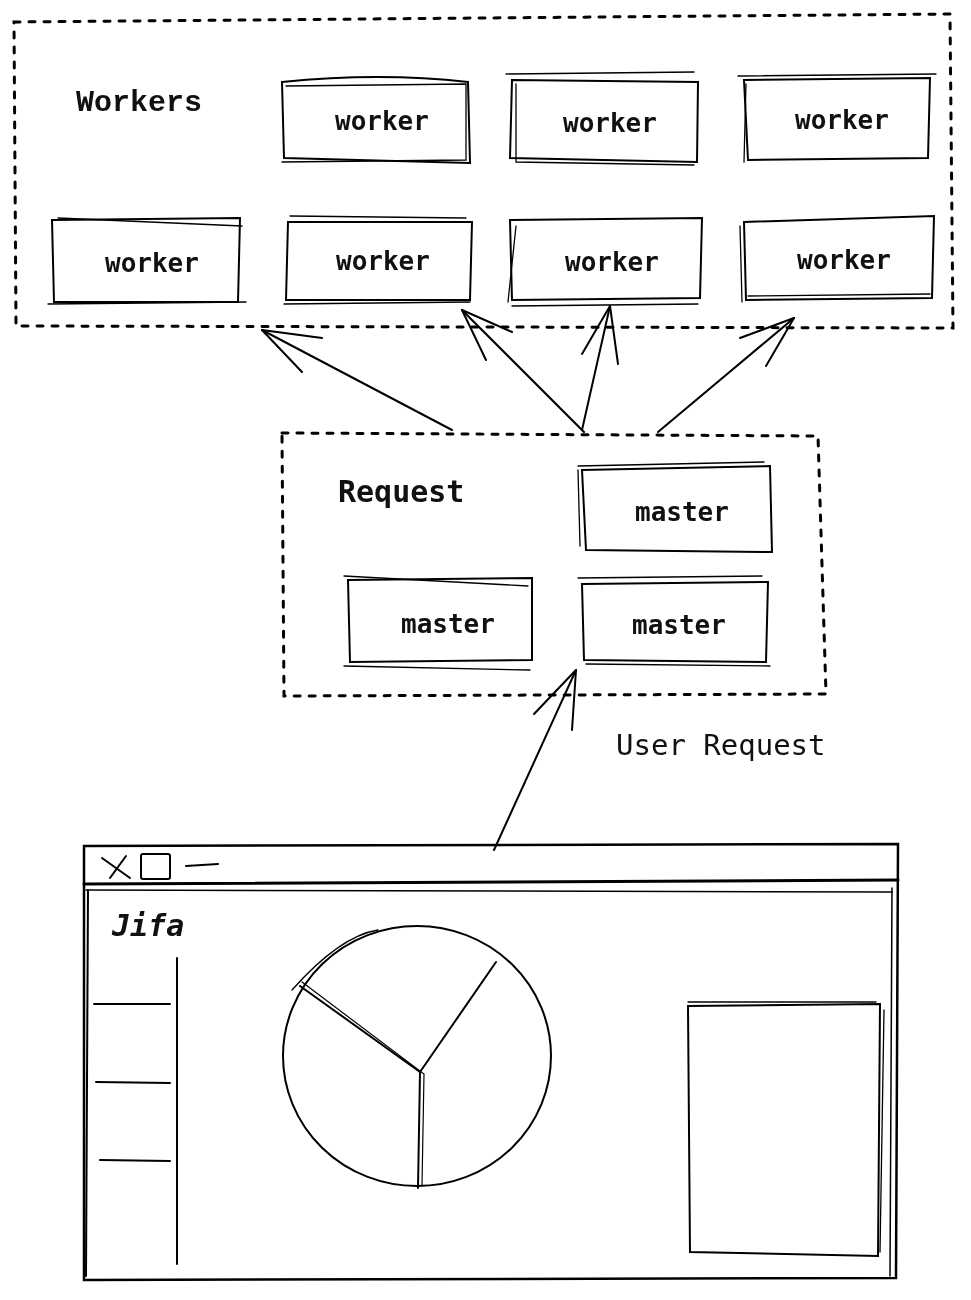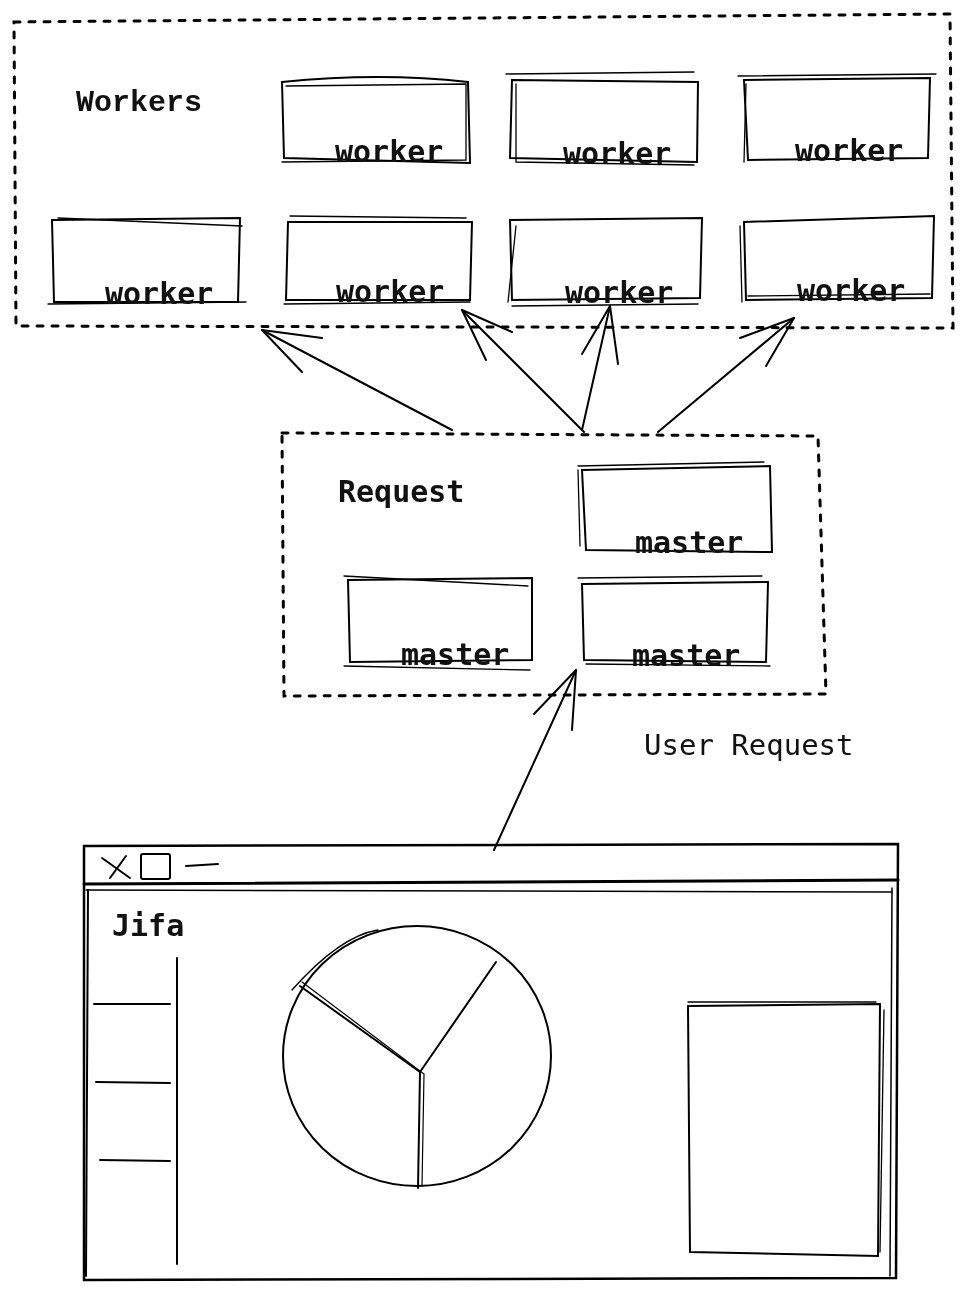--- a/index.html
+++ b/index.html
@@ -1,20 +1,20 @@
 <!DOCTYPE html>
 <html><head>
 <meta charset="utf-8">
 <style>
   html,body{margin:0;padding:0;background:#ffffff;}
   body{width:971px;height:1300px;position:relative;overflow:hidden;font-family:"DejaVu Sans Mono","Liberation Mono",monospace;color:#000;}
   svg.canvas{position:absolute;left:0;top:0;}
   .txt{position:absolute;white-space:nowrap;color:#111;}
   .group-title{font-size:30px;font-weight:bold;}
-  .node-label{font-size:30px;font-weight:bold;margin-top:28px;}
+  .node-label{font-size:26px;font-weight:bold;}
   .note{font-size:29px;}
 </style>
 </head>
 <body>
 
 <svg class="canvas" width="971" height="1300" viewBox="0 0 971 1300">
   <g fill="none" stroke="#000" stroke-linecap="round">
 
     <path d="M14 22 L950 14 L953 328 L16 326 Z" stroke-width="3" stroke-dasharray="6 9"></path>
 
@@ -141,15 +141,15 @@
 <div class="txt node-label" style="left:105px;top:248px;">worker</div>
 <div class="txt node-label" style="left:336px;top:246px;">worker</div>
 <div class="txt node-label" style="left:565px;top:247px;">worker</div>
 <div class="txt node-label" style="left:797px;top:245px;">worker</div>
 
 <div class="txt group-title" style="left:338px;top:474px;">Request</div>
 <div class="txt node-label" style="left:635px;top:497px;">master</div>
 <div class="txt node-label" style="left:401px;top:609px;">master</div>
 <div class="txt node-label" style="left:632px;top:610px;">master</div>
 
-<div class="txt note" style="left:644px;top:728px;">User Request</div>
+<div class="txt note" style="left:616px;top:728px;">User Request</div>
 
-<div class="txt group-title" style="left:112px;top:908px;">Jifa</div>
+<div class="txt group-title" style="left:112px;top:908px;font-style:italic;">Jifa</div>
 
 </body></html>

